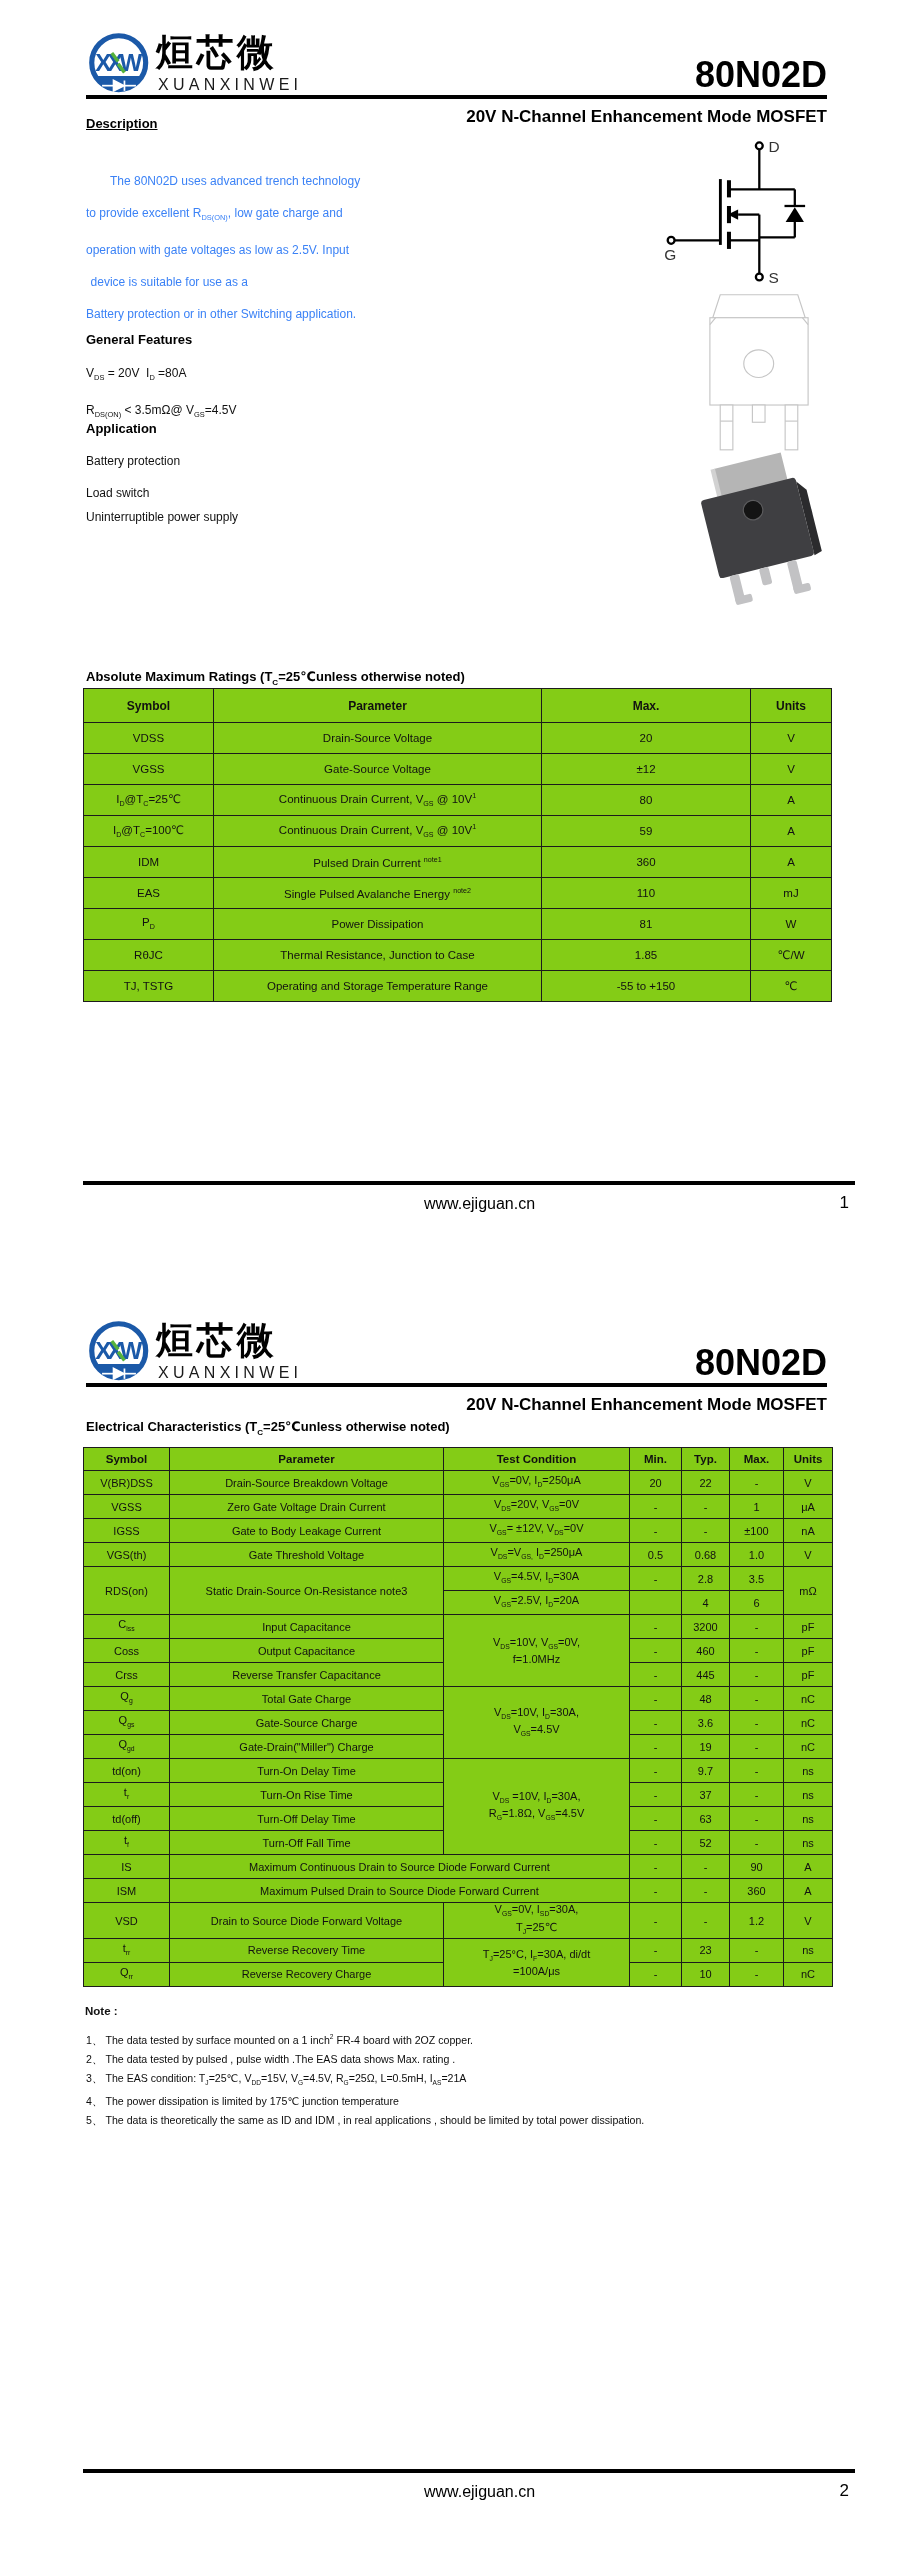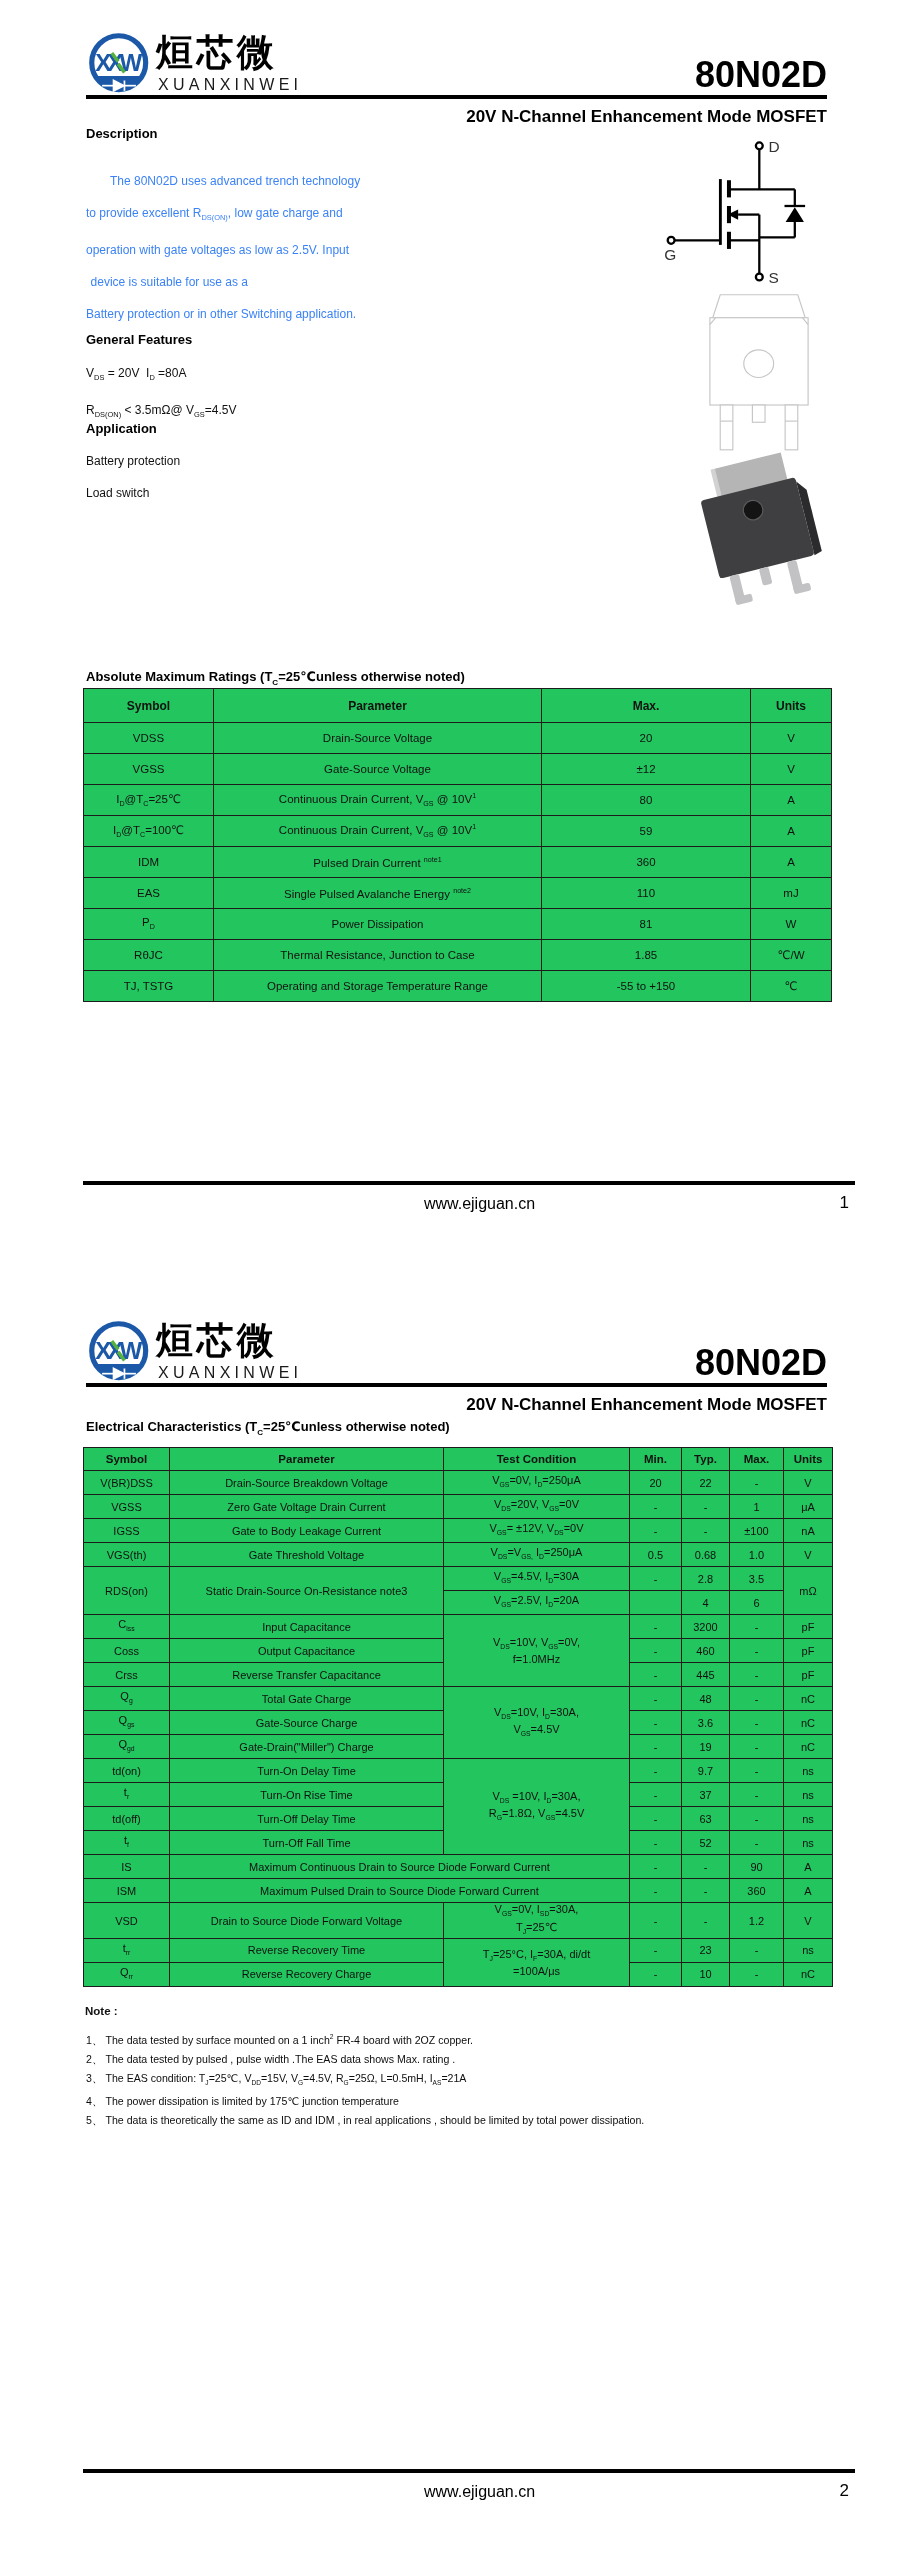--- a/index.html
+++ b/index.html
@@ -20,21 +20,21 @@
   .sec-title{position:absolute;left:86px;font-size:13px;font-weight:700;color:#000;}
   .desc-lines{position:absolute;left:86px;top:165px;width:367px;font-size:12px;line-height:32px;color:#3b82f6;}
   .desc-lines .ln1{padding-left:24px;}
   .desc-lines .ln4{padding-left:4.6px;}
   .gf-lines{position:absolute;left:86px;top:357px;width:367px;font-size:12px;line-height:33px;}
   .app-lines{position:absolute;left:86px;top:445px;width:367px;font-size:12px;line-height:32px;}
   .app-lines div:nth-child(3){margin-top:-8px;}
   sub{font-size:0.62em;} sup{font-size:0.62em;}
 
   
-  table.dtable{border-collapse:collapse;table-layout:fixed;position:absolute;background:#22c55e;}
+  table.dtable{border-collapse:collapse;table-layout:fixed;position:absolute;background:#84cc16;}
   table.dtable th,table.dtable td{border:1.1px solid #1c1c1c;text-align:center;vertical-align:middle;padding:0 2.3px;overflow:hidden;}
   table.abs{left:83px;top:688px;width:749px;}
   table.abs th{height:33px;font-size:12px;}
   table.abs td{height:30px;font-size:11.5px;}
   table.elec{left:83px;top:159px;width:749px;}
   table.elec th{height:22.4px;font-size:11.5px;}
   table.elec td{height:23px;font-size:11px;line-height:12px;}
 
   
   .note-title{position:absolute;left:85px;top:717px;font-size:11.5px;font-weight:700;}
@@ -69,39 +69,40 @@
         <line x1="67" y1="97" x2="87" y2="97"></line>
       </g>
     </svg>
     <div class="logo-cn">烜芯微</div>
     <div class="logo-en">XUANXINWEI</div>
   </div>
   <div class="partnum">80N02D</div>
   <div class="hrule"></div>
   <div class="subtitle">20V N-Channel Enhancement Mode MOSFET</div>
 
-  <div class="sec-title" style="top:126px;">Description</div>
+  <div class="sec-title" style="top:116px;text-decoration:underline;">Description</div>
   <div class="desc-lines">
     <div class="ln1">The  80N02D uses advanced trench technology</div>
     <div>to provide excellent R<sub>DS(ON)</sub>, low gate charge and</div>
     <div>operation with gate voltages as low as 2.5V. Input</div>
     <div class="ln4">device is suitable for use as a</div>
     <div>Battery protection or in other Switching application.</div>
   </div>
 
   <div class="sec-title" style="top:332px;">General Features</div>
   <div class="gf-lines">
     <div>V<sub>DS</sub> = 20V&nbsp; I<sub>D</sub> =80A</div>
     <div>R<sub>DS(ON)</sub> &lt; 3.5mΩ@ V<sub>GS</sub>=4.5V</div>
   </div>
 
   <div class="sec-title" style="top:421px;">Application</div>
   <div class="app-lines">
     <div>Battery protection</div>
     <div>Load switch</div>
+    <div>Uninterruptible power supply</div>
   </div>
 
   <svg class="sym-svg" width="172" height="146" viewBox="0 0 300 255">
     <g stroke="#000" stroke-width="4" fill="none">
       <circle cx="168" cy="12" r="6" fill="#fff"></circle>
       <line x1="168" y1="18" x2="168" y2="88"></line>
       <line x1="115" y1="88" x2="230" y2="88"></line>
       <line x1="230" y1="88" x2="230" y2="117"></line>
       <line x1="212" y1="117" x2="248" y2="117"></line>
       <line x1="230" y1="145" x2="230" y2="172"></line>

